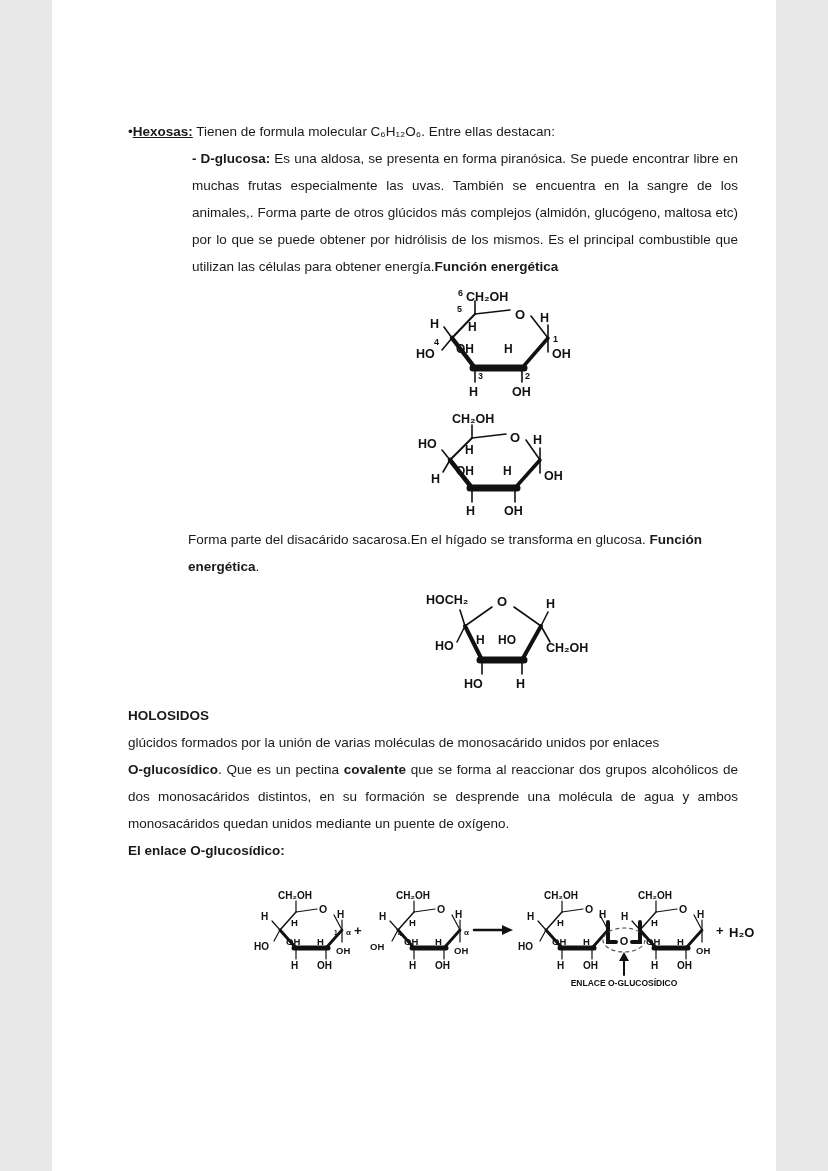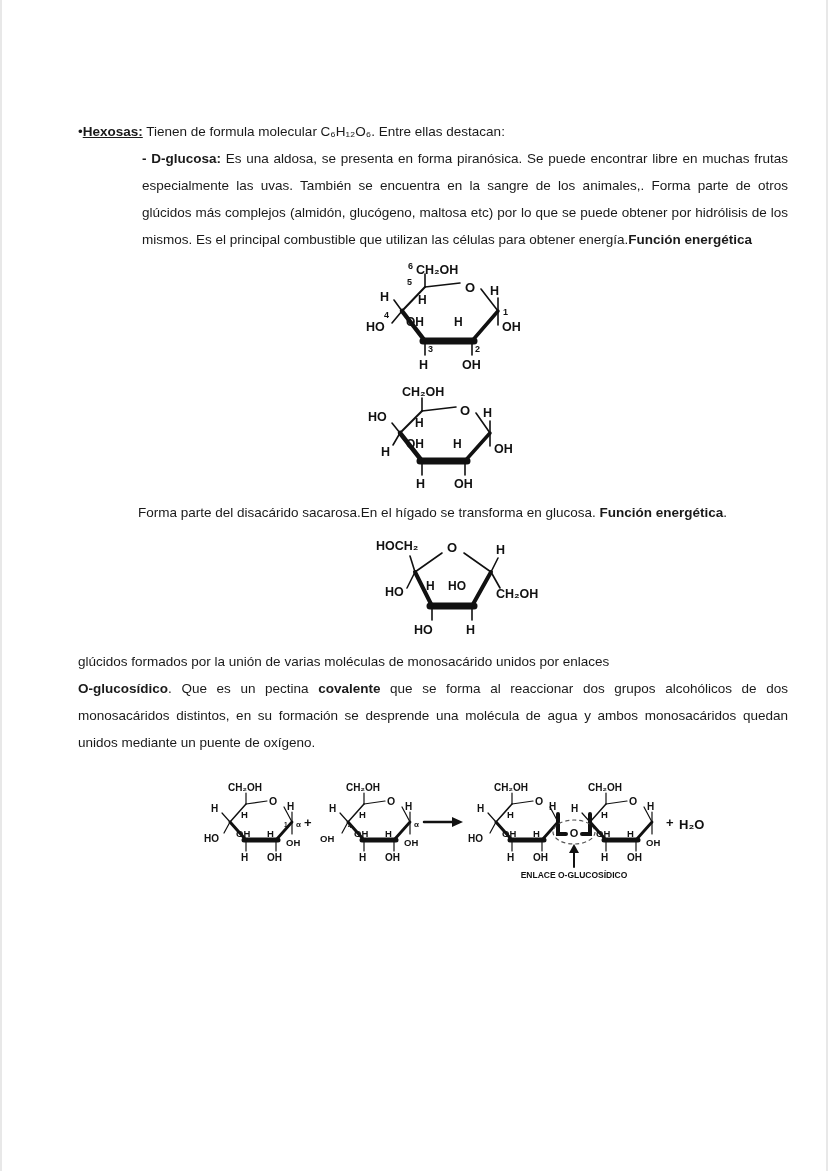--- a/index.html
+++ b/index.html
@@ -1,17 +1,17 @@
 <!DOCTYPE html>
 <html><head>
 <meta charset="utf-8">
 <style>
   html,body{margin:0;padding:0;background:#e8e8e8;}
   .page{
-    width:824px;height:1171px;margin:0 auto;background:#ffffff;
+    width:724px;height:1171px;margin:0 auto;background:#ffffff;
     font-family:"Liberation Sans",sans-serif;font-size:13.5px;line-height:27px;
     color:#1a1a1a;box-sizing:border-box;padding:118px 38px 0 76px;overflow:hidden;
   }
   p{margin:0;}
   .justify{text-align:justify;}
   .ind49{margin-left:64px;}
   .ind27{margin-left:27px;}
   .u{text-decoration:underline;}
   .line2{margin-left:33px;}
   .fig{display:block;}
@@ -125,23 +125,25 @@
       <text x="126" y="20" font-size="12.5">H</text>
       <text x="15" y="62" font-size="12.5">HO</text>
       <text x="56" y="56" font-size="12">H</text>
       <text x="78" y="56" font-size="12">HO</text>
       <text x="126" y="64" font-size="12.5">CH₂OH</text>
       <text x="44" y="100" font-size="12.5">HO</text>
       <text x="96" y="100" font-size="12.5">H</text>
     </svg>
   </div>
 
+  <p><b>HOLOSIDOS</b></p>
   <p><span>glúcidos formados por la unión de varias moléculas de monosacárido unidos por enlaces</span></p>
   <p class="justify"><b>O-glucosídico</b><span>. Que es un pectina </span><b>covalente</b><span> que se forma al reaccionar dos grupos  alcohólicos de dos monosacáridos distintos, en su formación se desprende una molécula de agua y ambos monosacáridos quedan unidos mediante un puente de oxígeno.</span></p>
 
+  <p><b>El enlace O-glucosídico:</b></p>
 
   <div class="fig fig-reaction">
     <svg width="520" height="106" viewBox="0 0 520 106">
 
       <g>
         <g stroke-width="1.2">
           <line x1="46" y1="30" x2="46" y2="19"></line>
             <line x1="46" y1="30" x2="67" y2="27"></line>
           <line x1="84" y1="33" x2="92" y2="48"></line>
           <line x1="92" y1="48" x2="76" y2="66" stroke-width="2.8"></line>

